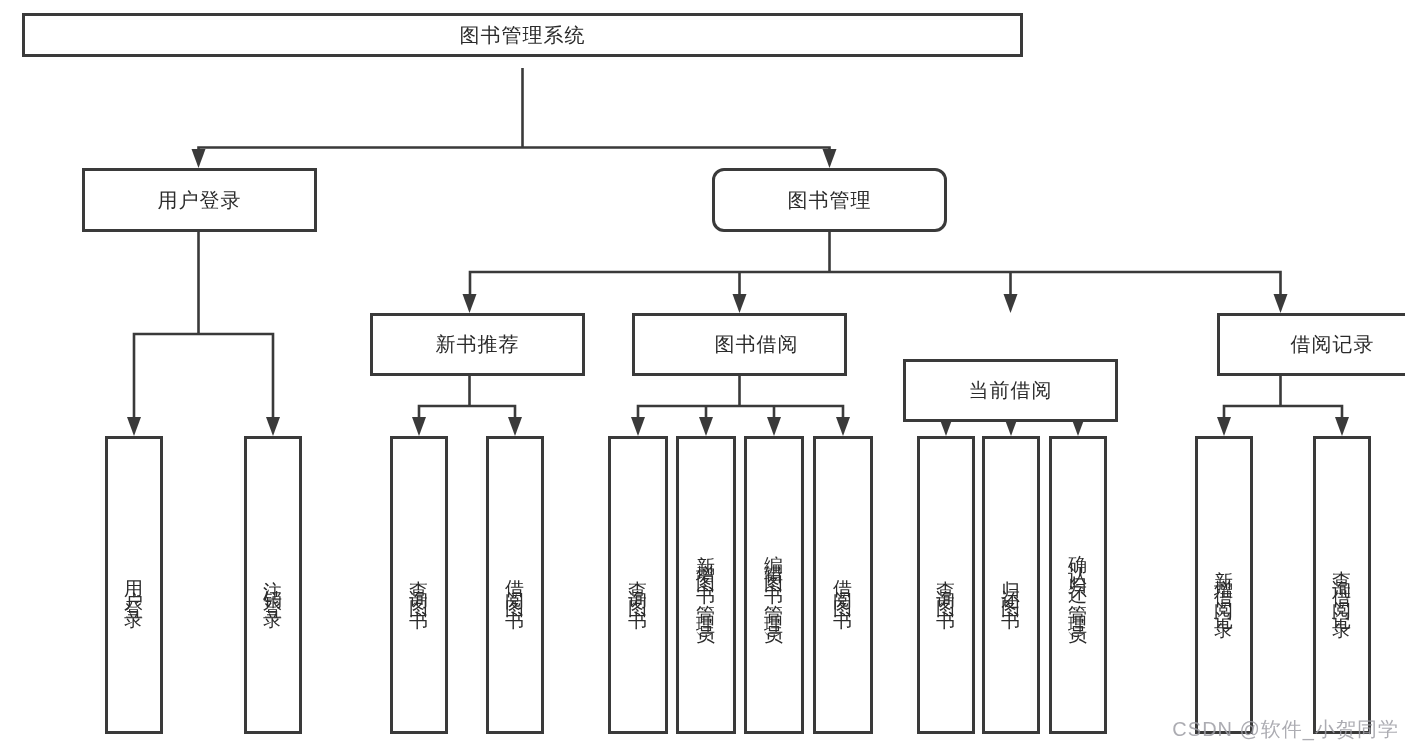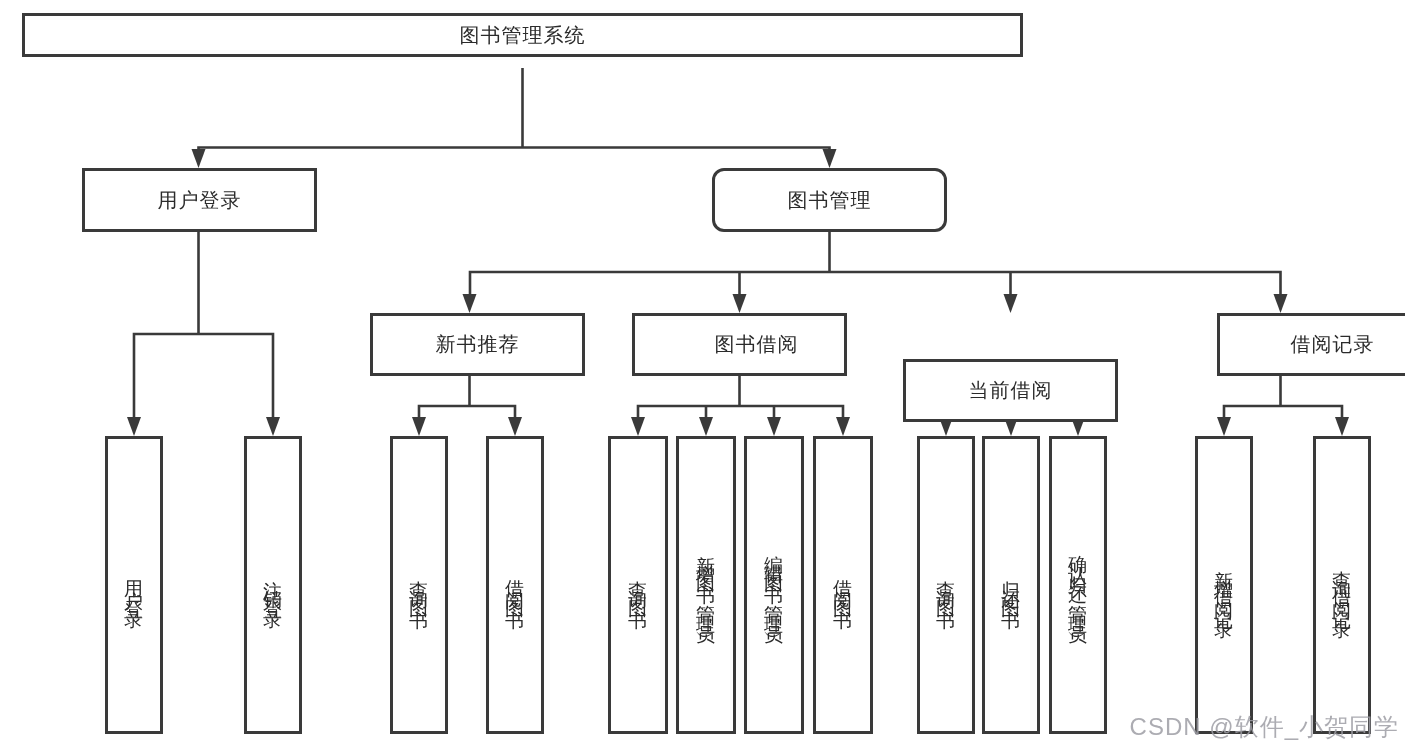--- a/index.html
+++ b/index.html
@@ -73,21 +73,21 @@
   .x813  { left: 813px;  }
   .x917  { left: 917px;  }
   .x982  { left: 982px;  }
   .x1049 { left: 1049px; }
   .x1195 { left: 1195px; }
   .x1313 { left: 1313px; }
   .watermark {
     position: absolute;
     right: 6px;
     bottom: 4px;
-    font-size: 24px;
+    font-size: 20px;
     color: rgba(158, 158, 164, 0.85);
     letter-spacing: 1px;
     z-index: 5;
     white-space: nowrap;
   }
 </style>
 </head>
 <body>
 
 <div id="stage">

